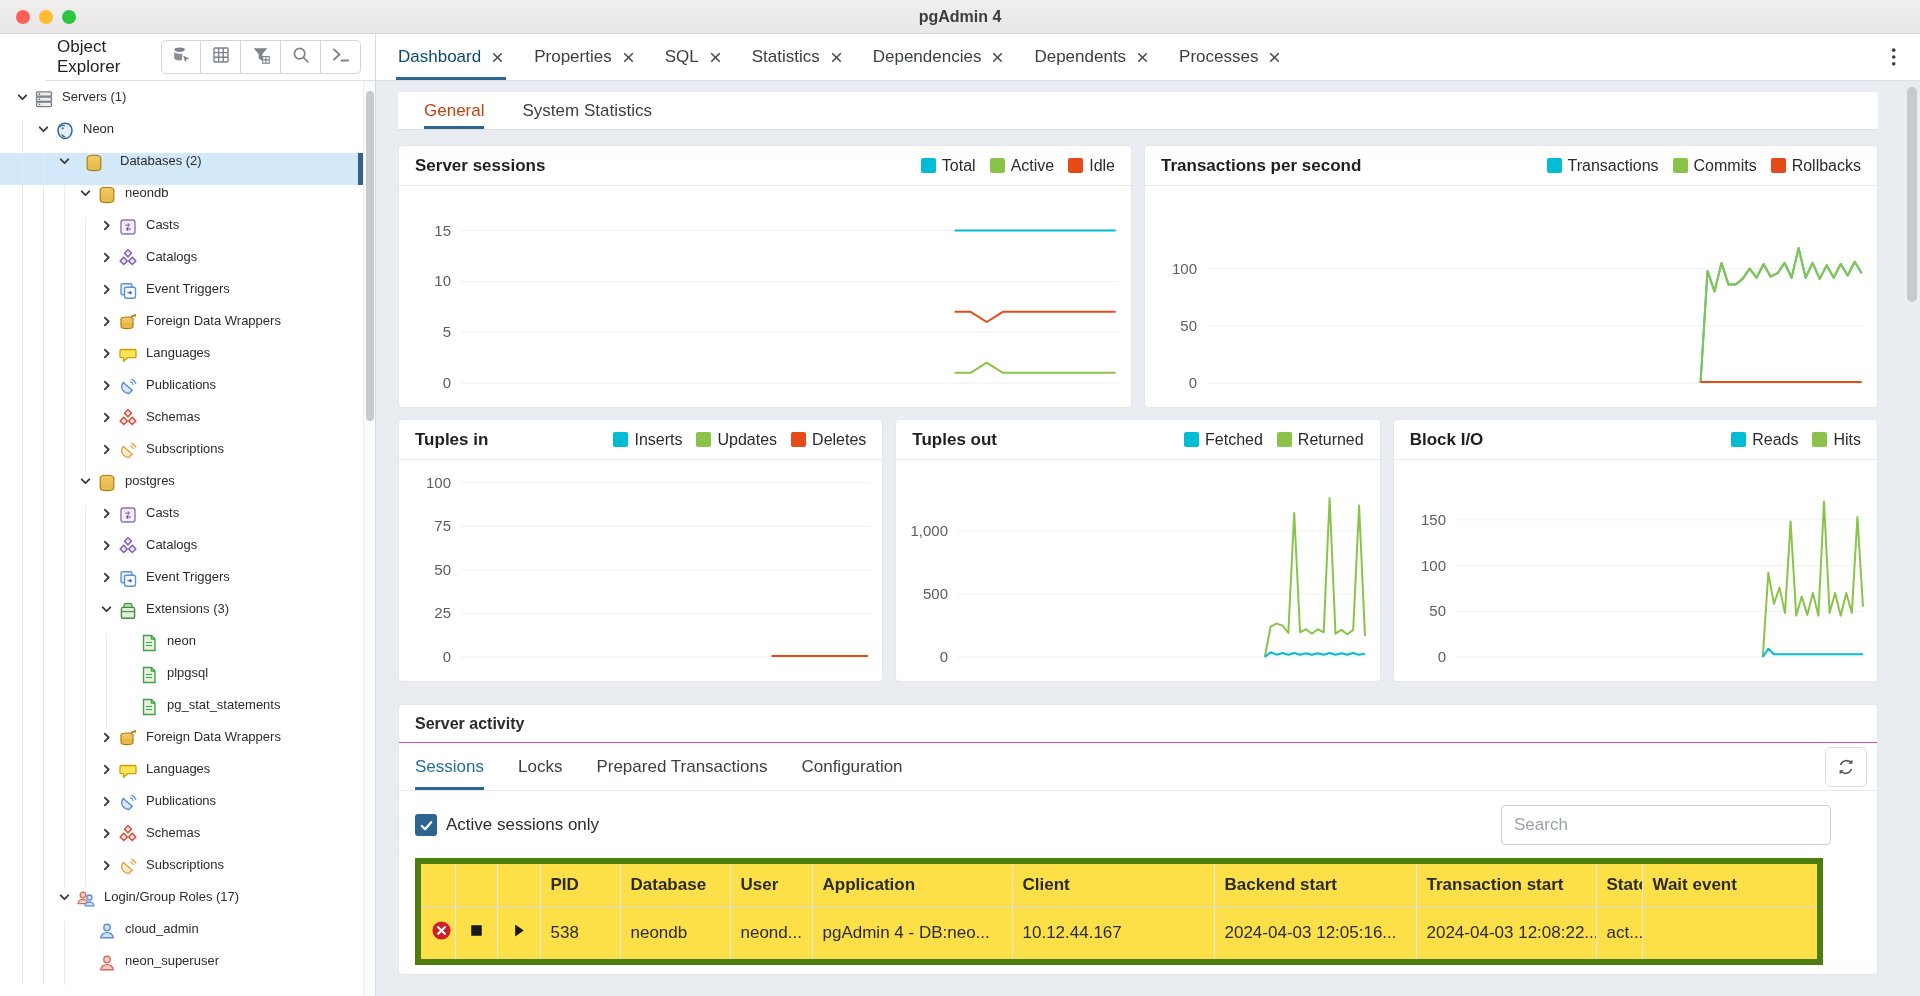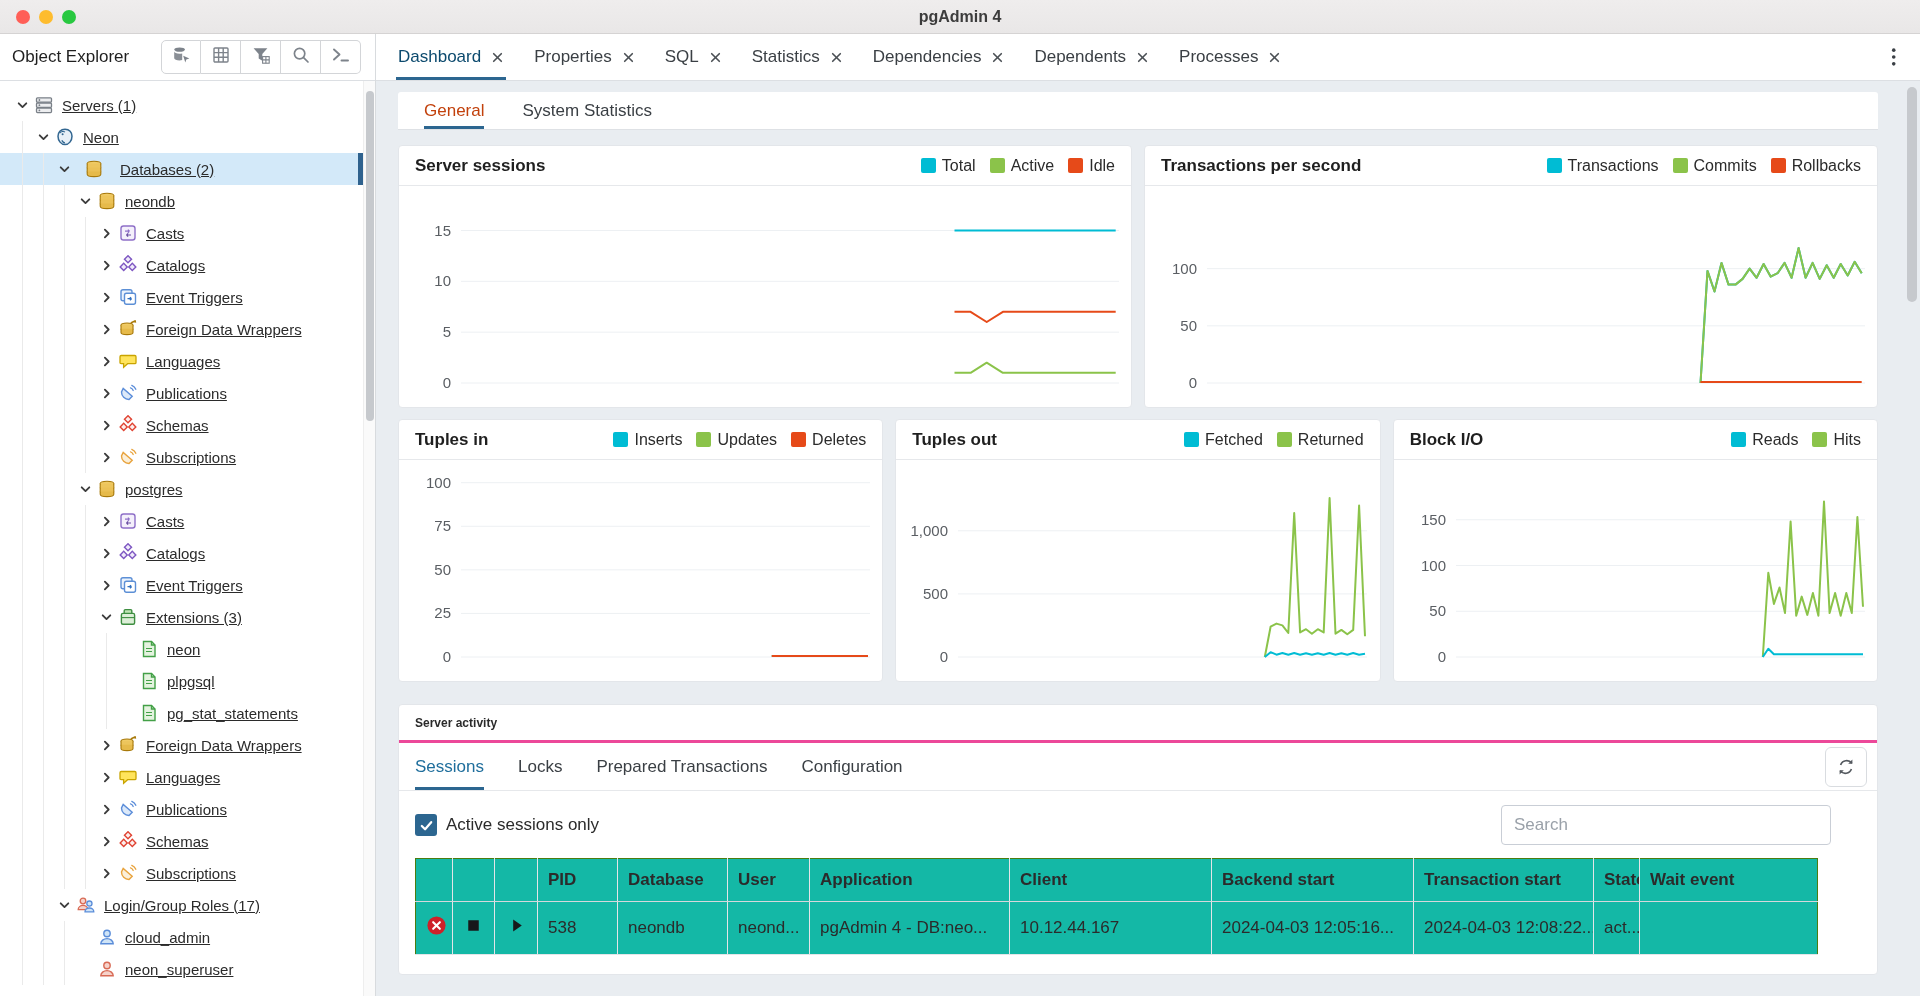--- a/index.html
+++ b/index.html
@@ -12,31 +12,31 @@
   .traffic { position:absolute; left:16px; top:10px; display:flex; gap:9px; }
   .light { width:14px; height:14px; border-radius:50%; }
   .light.red{background:#FF5F57;} .light.yellow{background:#FEBC2E;} .light.green{background:#28C840;}
   .win-title { font-size:16px; font-weight:700; color:#3c3c3c; }
 
   .app { display:flex; height:962px; }
 
   
   .sidebar { width:376px; background:#fff; border-right:1px solid #D8DBDE; position:relative; flex:none; }
   .sb-head { height:47px; border-bottom:1px solid #DCDFE3; display:flex; align-items:center;
-    justify-content:space-between; padding:0 14px 0 12px; }
+    justify-content:space-between; padding:0 14px 0 12px;margin-left:45px; }
   .sb-title { font-size:17px; color:#1f1f1f; }
   .tb-group { display:flex; }
   .tb-btn { width:40px; height:34px; background:#fff; border:1px solid #D3D5D8; border-left-width:0;
     display:flex; align-items:center; justify-content:center; cursor:pointer; }
   .tb-btn:first-child { border-left-width:1px; border-radius:5px 0 0 5px; }
   .tb-btn:last-child { border-radius:0 5px 5px 0; }
   .tb-btn svg { width:20px; height:20px; }
 
   .tree { position:absolute; top:47px; left:0; right:12px; bottom:0; overflow:hidden; padding-top:8px; }
-  .tree-row { display:flex; align-items:center; height:32px; position:relative; font-size:15px; cursor:pointer;text-decoration:underline; }
+  .tree-row { display:flex; height:32px; position:relative; font-size:13px; cursor:pointer; }
   .tree-row.selected { background:#D3E9F9;gap:8px; }
   .tree-row.selected::after { content:""; position:absolute; right:0; top:0; bottom:0; width:5px; background:#2F628E; }
   .chev { width:16px; height:16px; flex:none; display:flex; align-items:center; justify-content:center; }
   .chev svg { width:13px; height:13px; }
   .ticon { width:20px; height:20px; flex:none; margin-left:4px; display:flex; }
   .ticon svg { width:20px; height:20px; }
   .tlabel { margin-left:8px; white-space:nowrap; }
   .guide { position:absolute; top:0; bottom:0; width:1px; background:#EAEAEA; }
 
   .sb-scroll { position:absolute; top:47px; right:0; bottom:0; width:12px; background:#FAFAFA; border-left:1px solid #EEEEEE; }
@@ -73,22 +73,22 @@
   .panel-head { height:40px; display:flex; align-items:center; justify-content:space-between;
     padding:0 16px; border-bottom:1px solid #E6E8EB; }
   .panel-title { font-size:17px; font-weight:700; color:#1f1f1f; }
   .legend { display:flex; align-items:center; gap:14px; }
   .litem { display:flex; align-items:center; gap:6px; font-size:16px; color:#2b2b2b; }
   .lsq { width:15px; height:15px; border-radius:2px; flex:none; }
   .chart { height:221px; position:relative; }
 
   
   .activity { margin-top:22px; background:#fff; border:1px solid #E3E6EA; border-radius:4px; height:271px; overflow:hidden; }
-  .act-title { height:38px; display:flex; align-items:center; padding:0 16px; font-size:12px; font-weight:700;
-    border-bottom:3px solid #ec4899; }
+  .act-title { height:38px; display:flex; align-items:center; padding:0 16px; font-size:16px; font-weight:700;
+    border-bottom:1px solid #ec4899; }
   .act-tabs { height:48px; display:flex; align-items:center; padding:0 16px; position:relative;
     border-bottom:1px solid #E6E8EB; }
   .act-tab { height:100%; display:flex; align-items:center; margin-right:34px; font-size:17px; color:#3a3f44;
     position:relative; cursor:pointer; }
   .act-tab.active { color:#1F6E9C; }
   .act-tab.active::after { content:""; position:absolute; left:0; right:0; bottom:0; height:3px; background:#2C6690; }
   .refresh-btn { position:absolute; right:10px; top:4px; width:42px; height:40px; background:#fff;
     border:1px solid #D9DCE0; border-radius:6px; display:flex; align-items:center; justify-content:center; cursor:pointer; }
   .refresh-btn svg { width:20px; height:20px; }
 
@@ -96,21 +96,21 @@
   .act-controls { display:flex; align-items:center; justify-content:space-between; margin-bottom:13px; }
   .chk-wrap { display:flex; align-items:center; gap:9px; cursor:pointer; }
   .checkbox { width:22px; height:22px; background:#2C6690; border-radius:3px; display:flex;
     align-items:center; justify-content:center; }
   .checkbox svg { width:15px; height:15px; }
   .chk-label { font-size:17px; }
   .search-input { width:330px; height:40px; border:1px solid #C9CED6; border-radius:4px; padding:0 12px;
     font-size:17px; color:#2b2b2b; font-family:"Liberation Sans",sans-serif; margin-right:18px; outline:none; }
   .search-input::placeholder { color:#9AA1A9; }
 
-  table.sess { border-collapse:collapse; table-layout:fixed; width:1402px; border:1px solid #4d7c0f; background:#14b8a6; }
+  table.sess { border-collapse:collapse; table-layout:fixed; width:1402px; border:6px solid #4d7c0f; background:#fde047; }
   table.sess th { font-size:17px; font-weight:700; text-align:left; padding:11px 10px; border-right:1px solid #E3E5E8;
     border-bottom:1px solid #D5D8DC; white-space:nowrap; overflow:hidden; }
   table.sess td { font-size:17px; padding:13px 10px; border-right:1px solid #E3E5E8; border-bottom:1px solid #E3E5E8;
     white-space:nowrap; overflow:hidden; }
   table.sess th:last-child, table.sess td:last-child { border-right:none; }
   td.icell { text-align:center; padding:9px 4px; }
   td.icell span { display:inline-flex; cursor:pointer; }
   td.icell svg { width:21px; height:21px; }
 
   .axis-label { font-size:15px; fill:#5A5E63; }

